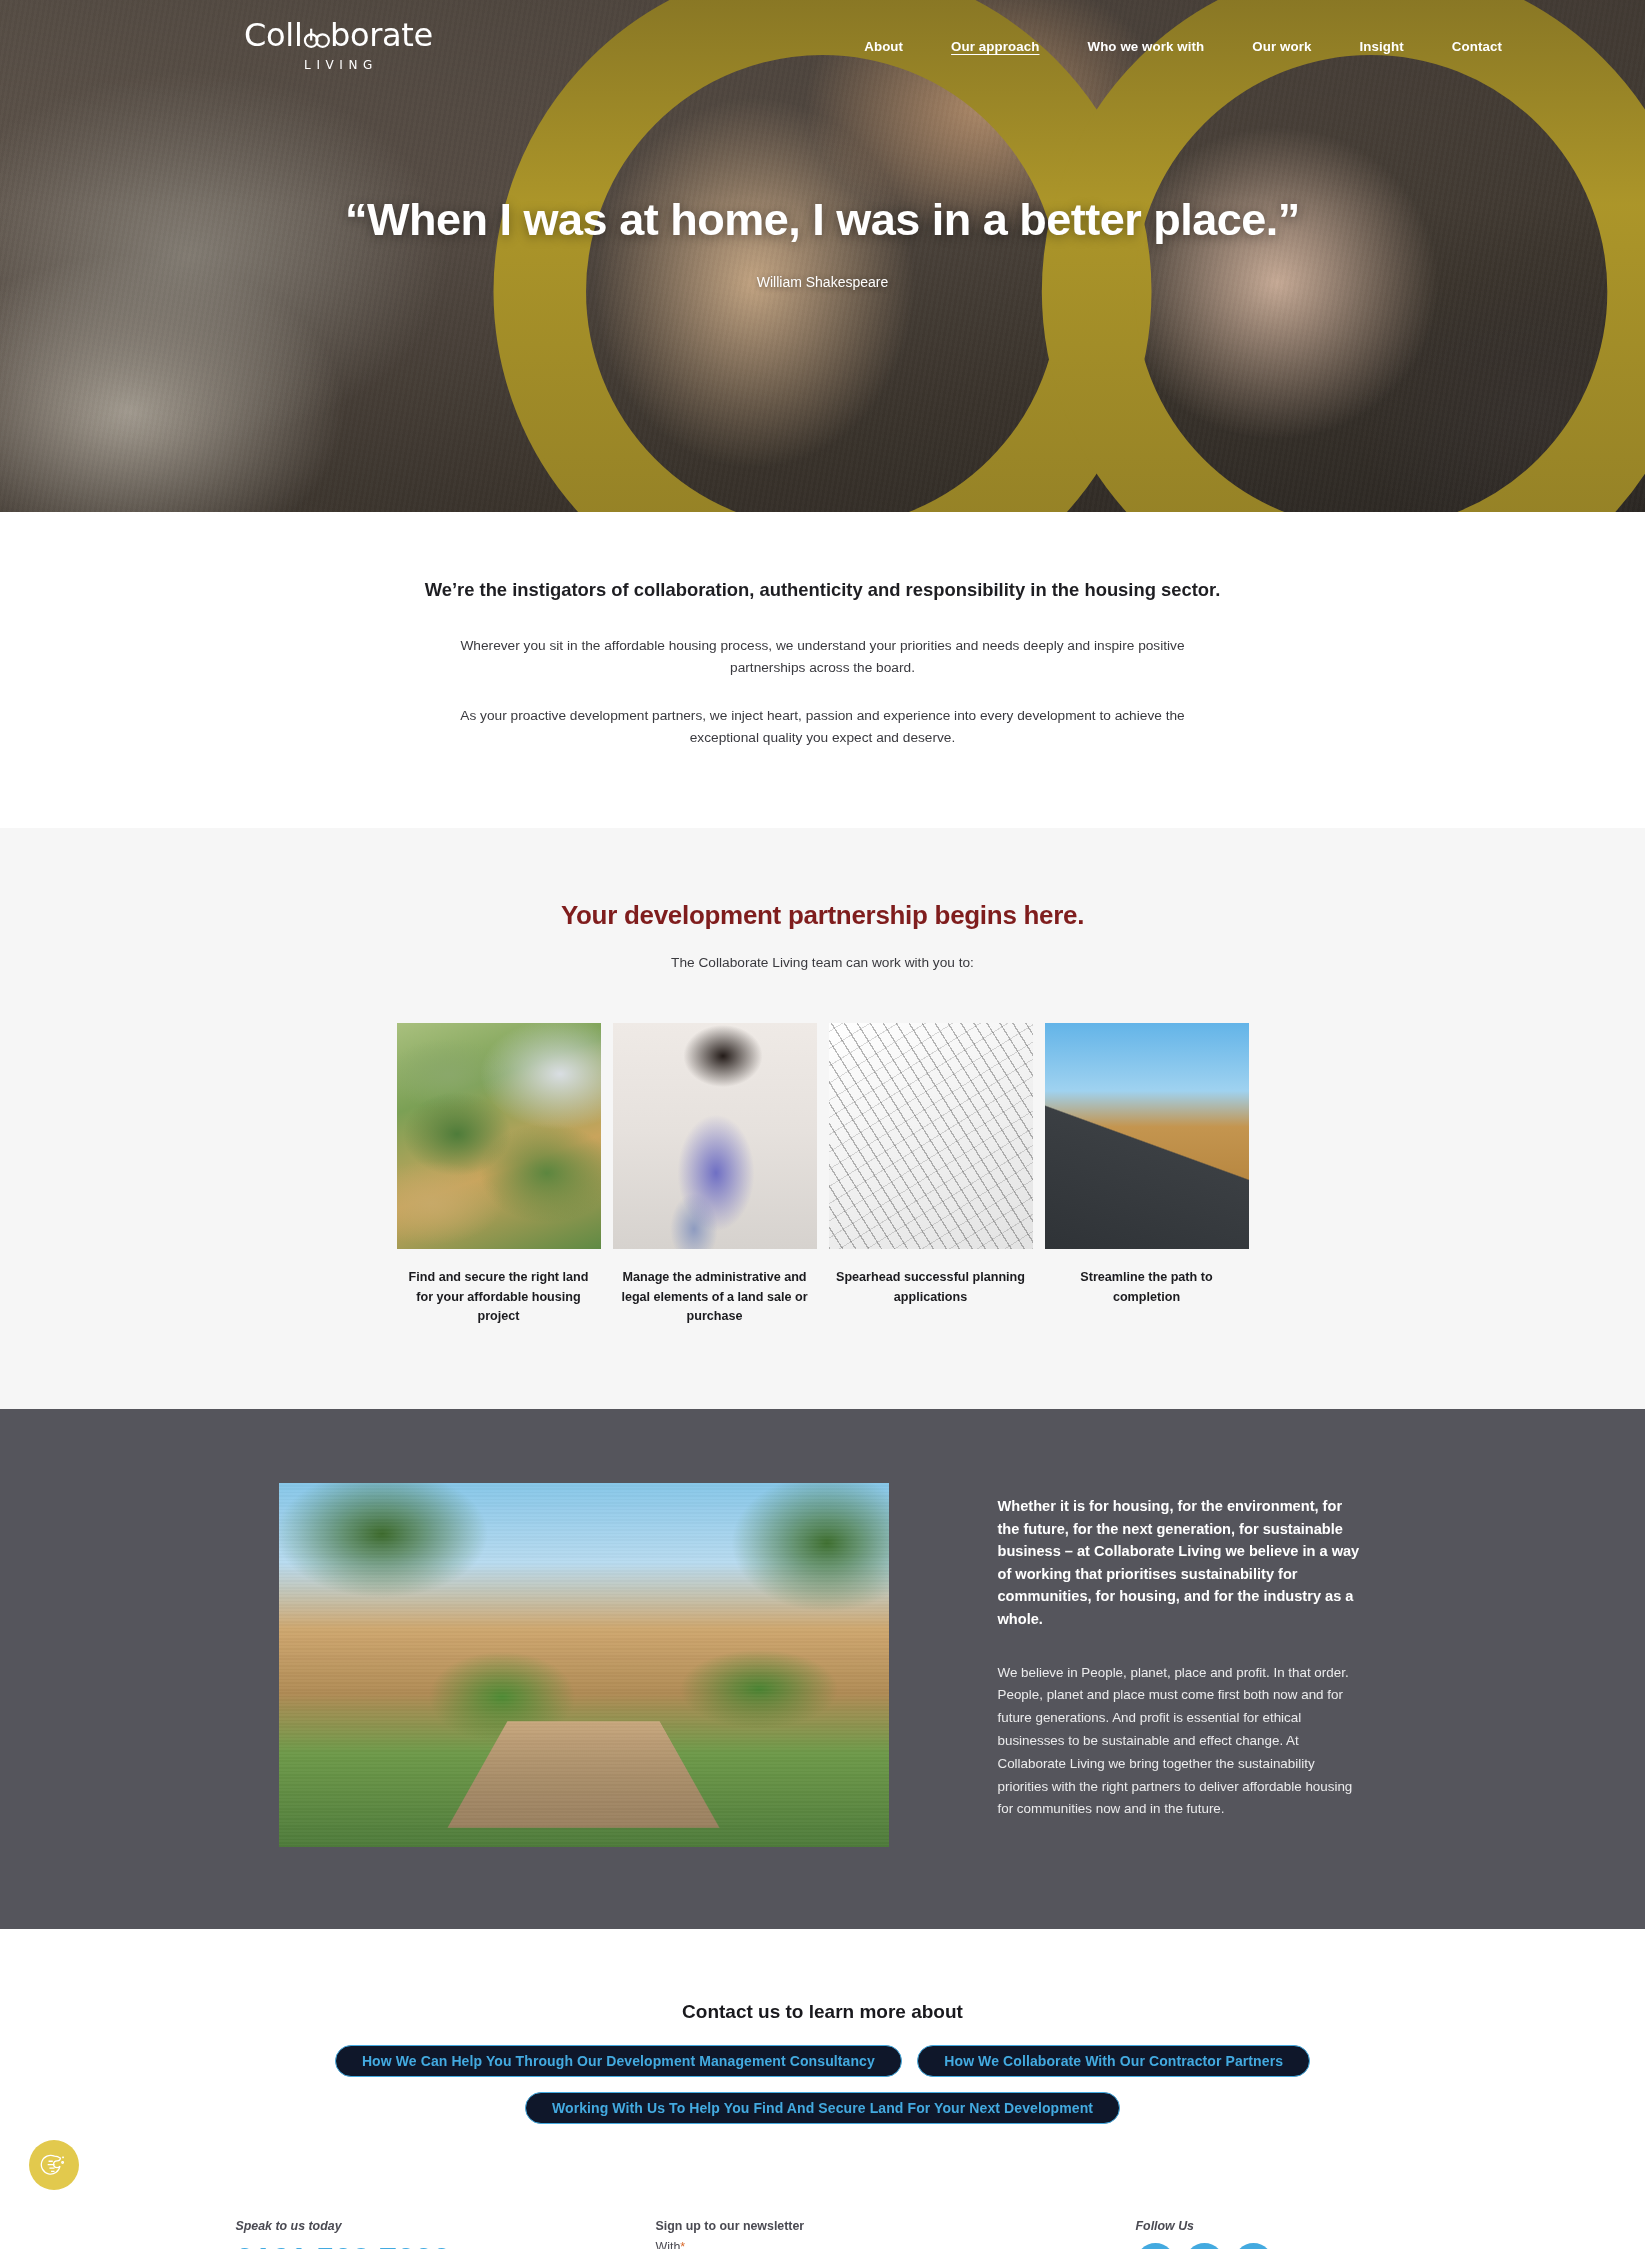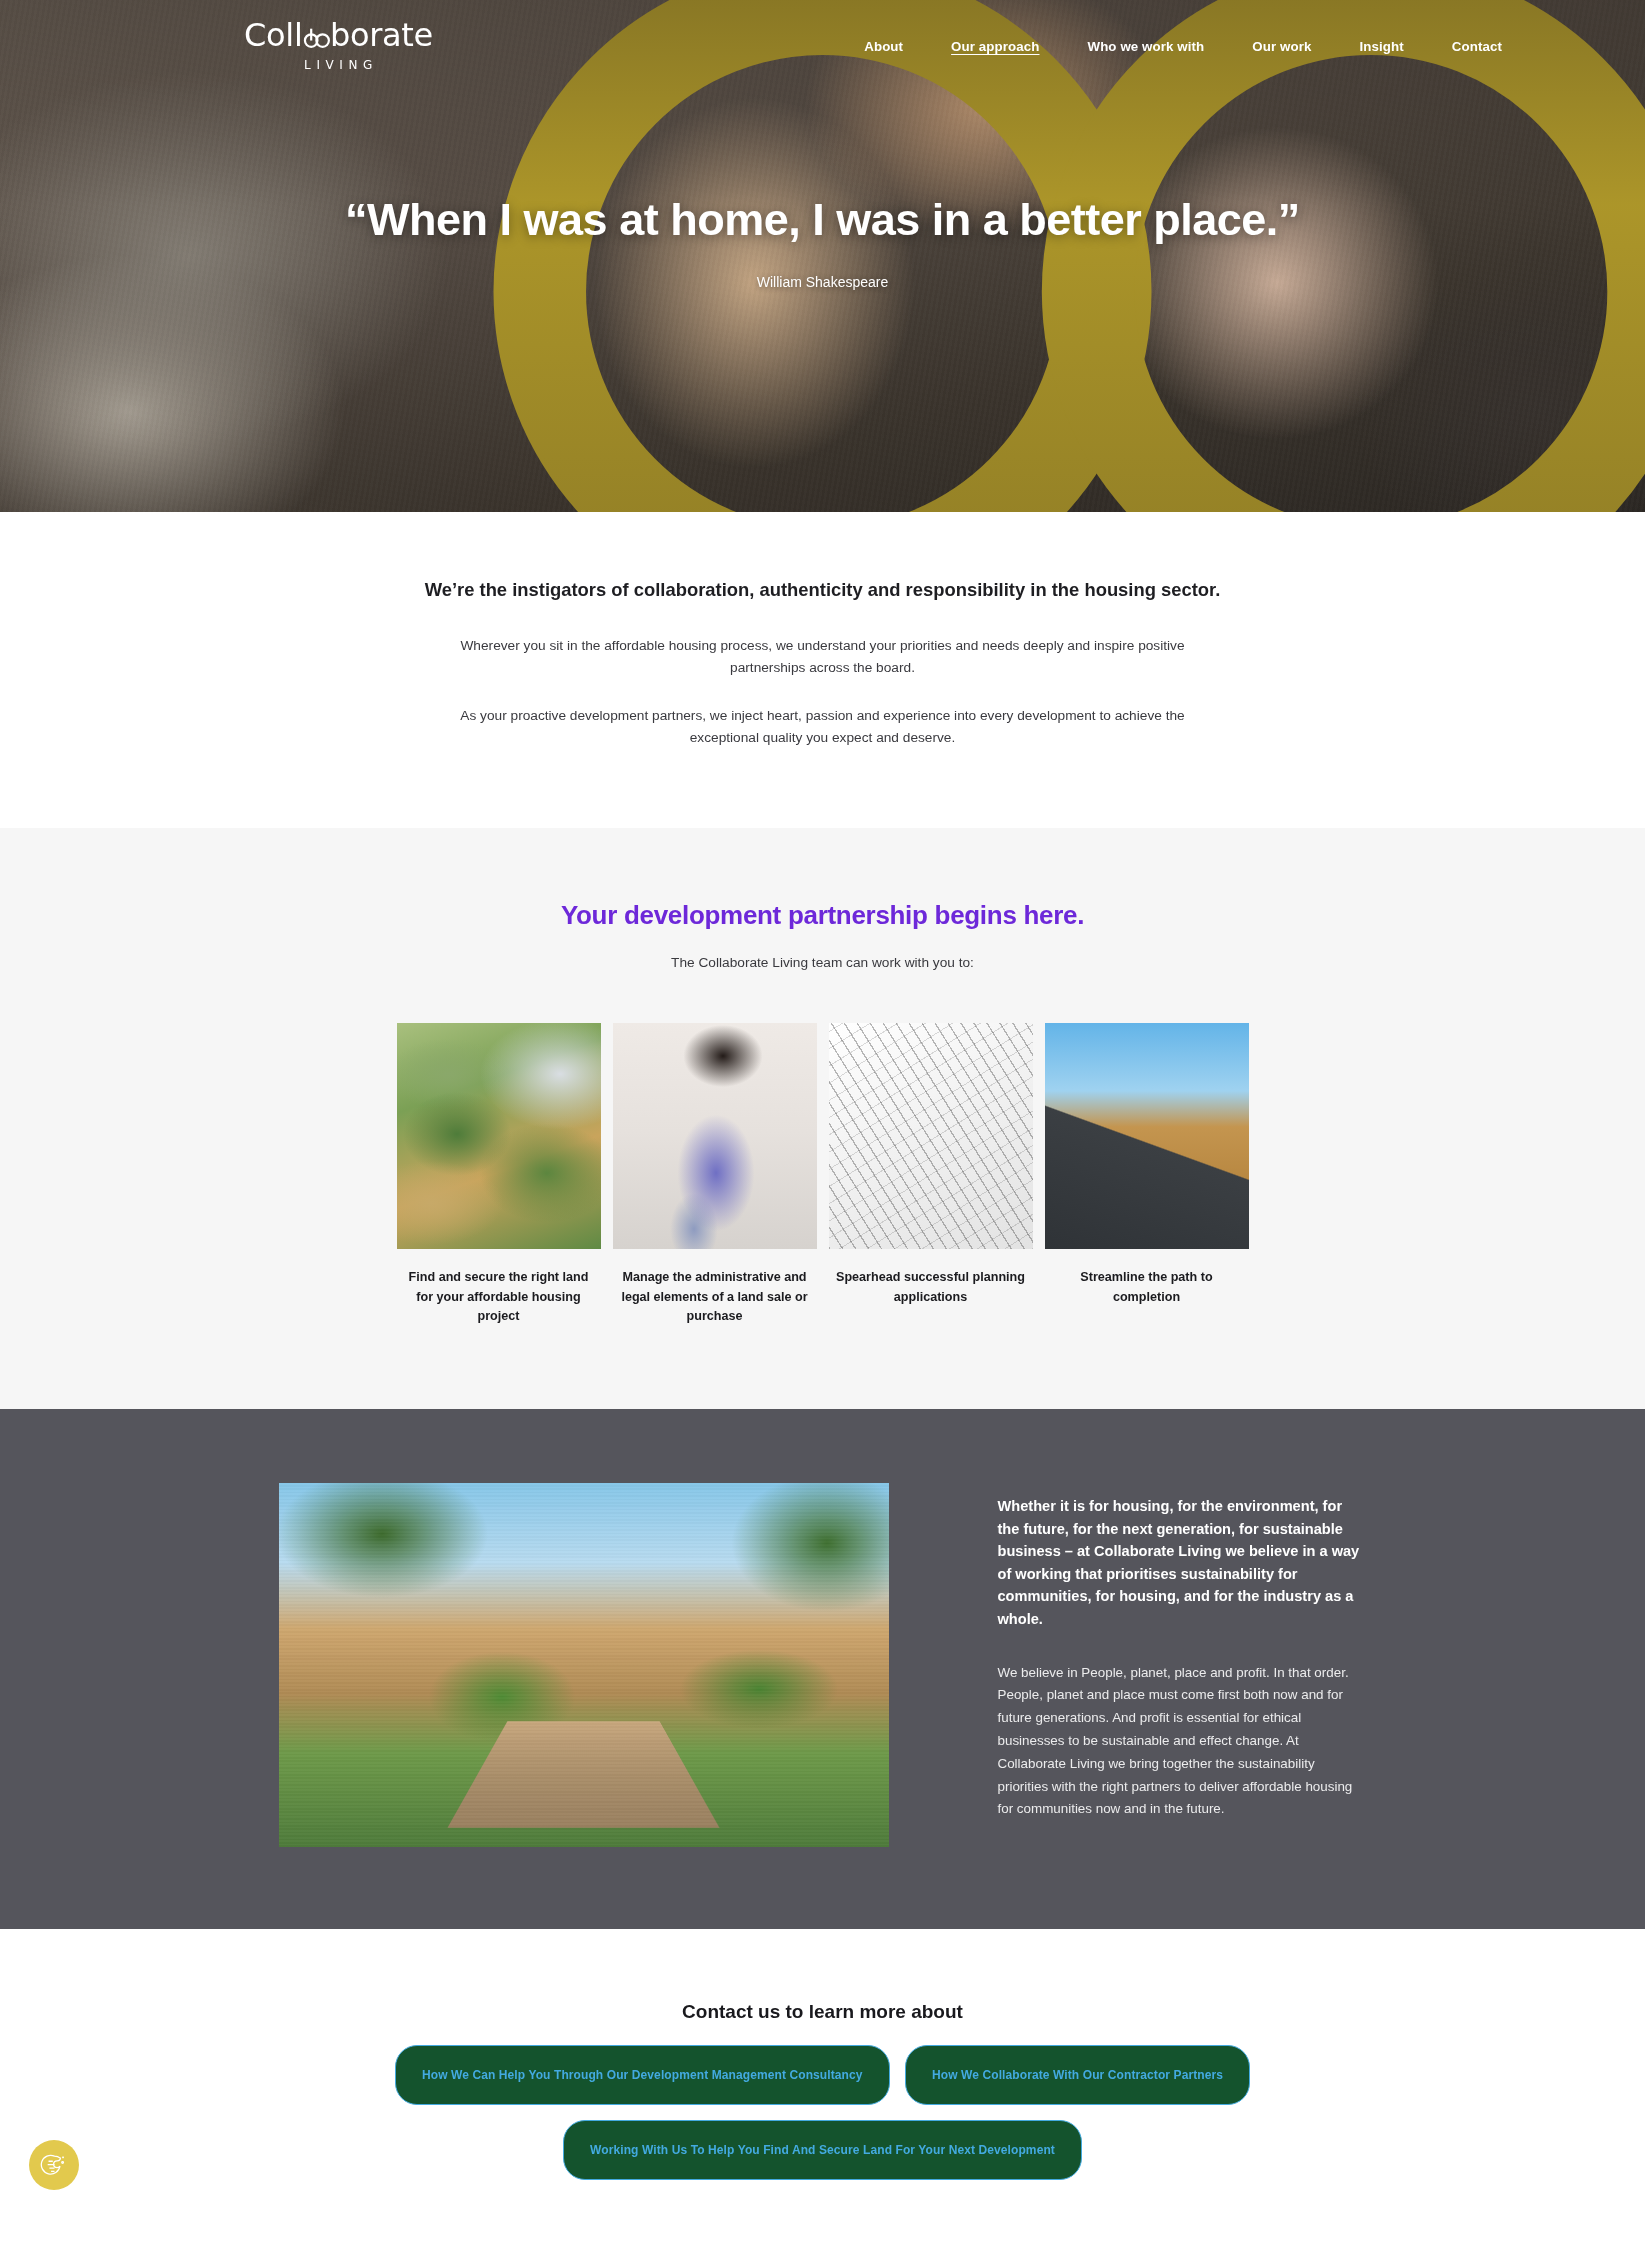--- a/index.html
+++ b/index.html
@@ -103,21 +103,21 @@
     font-size: 13.7px; color: #3a3a3f; line-height: 1.62; margin-bottom: 26px;
     max-width: 797px; margin-left: auto; margin-right: auto;
   }
   .intro-p:last-child { margin-bottom: 0; }
 
   
   .partnership {
     background: #f6f6f6; padding: 72px 0 82px; text-align: center;
   }
   .partnership h2 {
-    font-size: 26px; font-weight: 700; color: #6d28d9; letter-spacing: -0.3px;
+    font-size: 26px; font-weight: 700; color: #7f1d1d; letter-spacing: -0.3px;
   }
   .partnership-sub { font-size: 13.7px; color: #3a3a3f; margin-top: 24px; }
   .cards {
     width: 848px; margin: 53px auto 0;
     display: flex; gap: 12px; justify-content: center;
   }
   .card { width: 204px; }
   .card-img {
     width: 204px; height: 226px; background: #cfcfcf;
     background-size: cover; background-position: center;
@@ -194,22 +194,22 @@
   .contact {
     background: #fff; padding: 72px 0 0; text-align: center;
   }
   .contact h2 {
     font-size: 19px; font-weight: 700; color: #19191d; margin-bottom: 22px;
   }
   .pill-row { display: flex; justify-content: center; gap: 15.4px; margin-bottom: 15.4px; }
   .pill {
     display: inline-flex; align-items: center; justify-content: center;
     border: 1.7px solid #43aae0; border-radius: 22px;
-    color: #43aae0; font-size: 12px; font-weight: 700;
-    padding: 22px 26px; background: #14532d; text-decoration: none;
+    color: #43aae0; font-size: 14px; font-weight: 700;
+    padding: 7px 26px; background: #0f172a; text-decoration: none;
     letter-spacing: 0.1px; white-space: nowrap;
   }
 
   
   .footer { background: #fff; padding: 79px 0 0; }
   .footer-inner {
     width: 1174px; margin: 0 auto;
     display: flex; align-items: flex-start;
   }
   .f-col-phone { width: 420px; }

